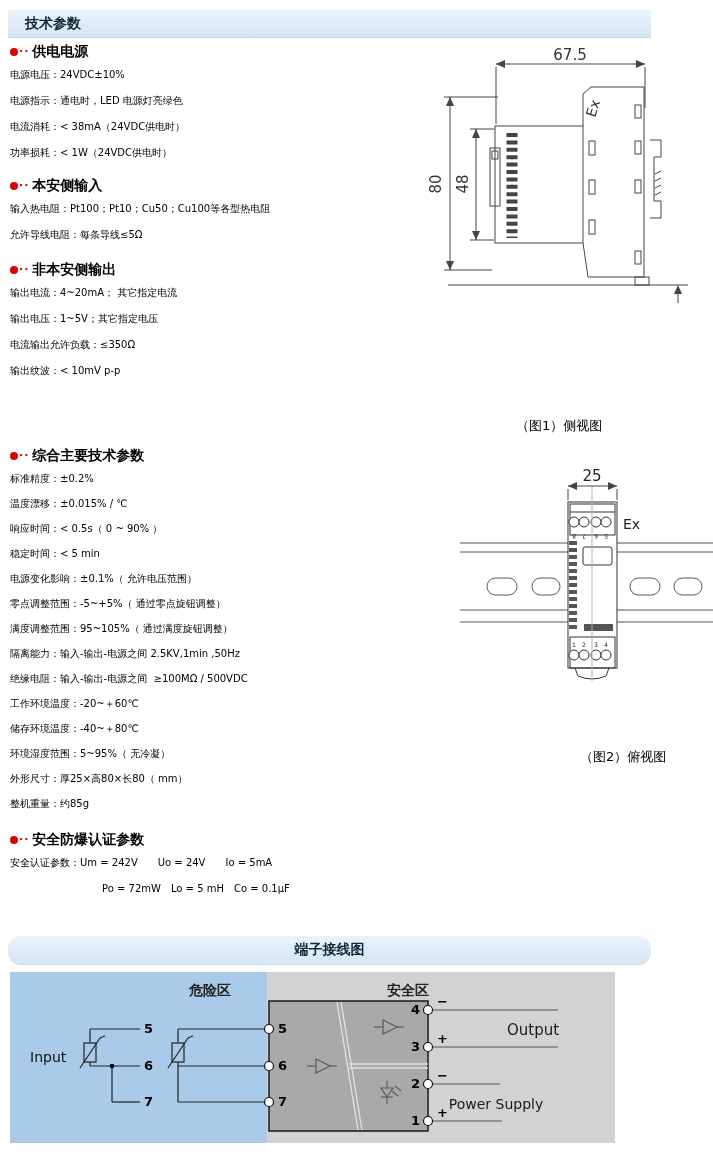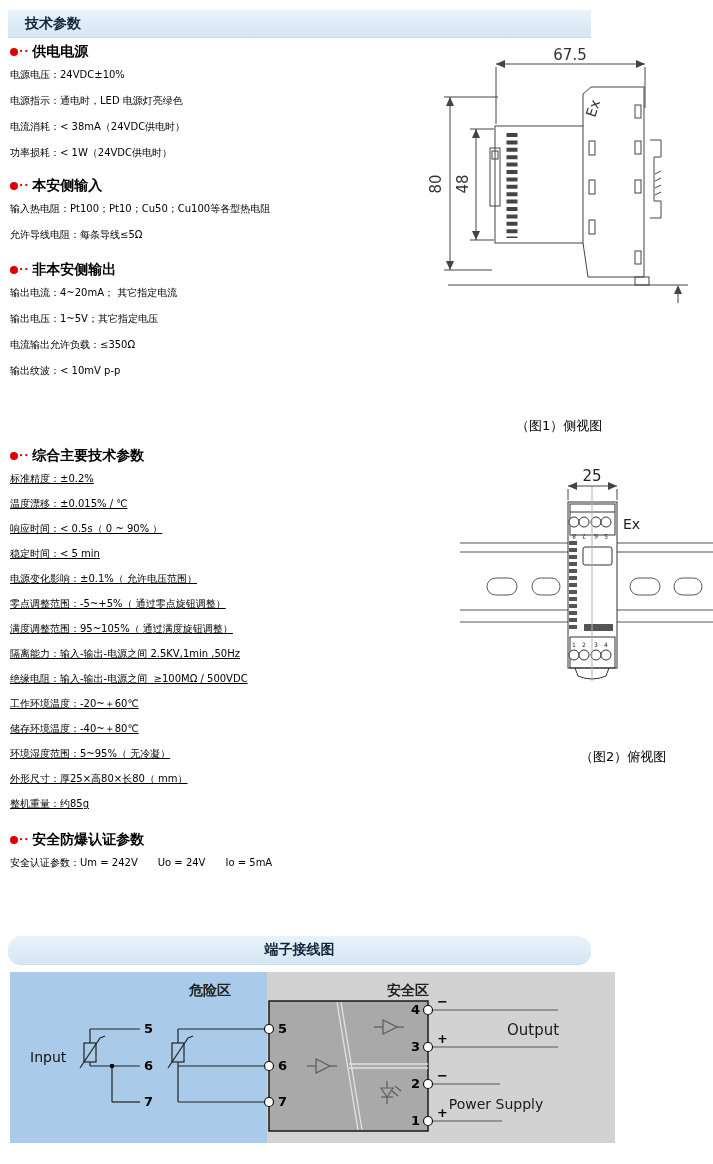--- a/index.html
+++ b/index.html
@@ -1,29 +1,29 @@
 <!DOCTYPE html>
 <html><head>
 <meta charset="utf-8">
 <style>
   html,body{margin:0;padding:0;background:#fff;}
   .page{position:relative;width:713px;height:1164px;background:#fff;overflow:hidden;
         font-family:"DejaVu Sans","Liberation Sans",sans-serif;color:#000;}
-  .bar{position:absolute;left:8px;width:583px;height:28px;
+  .bar{position:absolute;left:8px;width:643px;height:28px;
        background:linear-gradient(#eaf3fb,#d5e6f4);
        border-bottom:1px solid #c9dcee;display:flex;align-items:center;
        font-weight:bold;font-size:14px;color:#12263a;}
   .bar-tech{top:10px;padding-left:17px;box-sizing:border-box;}
   .bar-term{top:936px;justify-content:center;border-radius:13px;}
   .sec{position:absolute;left:10px;width:440px;}
   .sec-head{display:flex;align-items:center;font-size:14px;font-weight:bold;height:20px;}
   .bullet{width:8px;height:8px;border-radius:50%;background:#dd0000;display:inline-block;margin-right:1px;flex:0 0 auto;}
   .dots{color:#dd0000;font-size:11px;font-weight:bold;letter-spacing:1px;margin-right:3px;line-height:8px;}
   .line{font-size:10px;line-height:26px;white-space:pre-wrap;}
-  .sec-tight .line{line-height:25px;text-decoration:underline;}
+  .sec-tight .line{line-height:25px;}
   .cont{margin-left:92px;}
   .caption{position:absolute;font-size:13px;font-weight:normal;white-space:nowrap;}
   .figwrap{position:absolute;}
   svg text{font-family:"DejaVu Sans","Liberation Sans",sans-serif;}
 </style>
 </head>
 <body>
 
 <div class="page">
 
@@ -87,20 +87,21 @@
     <div class="line">整机重量：约85g</div>
   </div>
 
   <div class="sec" style="top:830px">
     <div class="sec-head">
       <span class="bullet"></span>
       <span class="dots">··</span>
       <span>安全防爆认证参数</span>
     </div>
     <div class="line">安全认证参数：Um = 242V　　Uo = 24V　　Io = 5mA</div>
+    <div class="line cont">Po = 72mW　Lo = 5 mH　Co = 0.1μF</div>
   </div>
 
   <div class="figwrap" style="left:428px;top:48px">
     <svg width="285" height="255" viewBox="0 0 285 255">
       <g stroke="#444" stroke-width="1" fill="none">
 
         <line x1="68" y1="16" x2="217" y2="16"></line>
         <line x1="68" y1="19" x2="68" y2="76"></line>
         <line x1="217" y1="19" x2="217" y2="60"></line>
 

